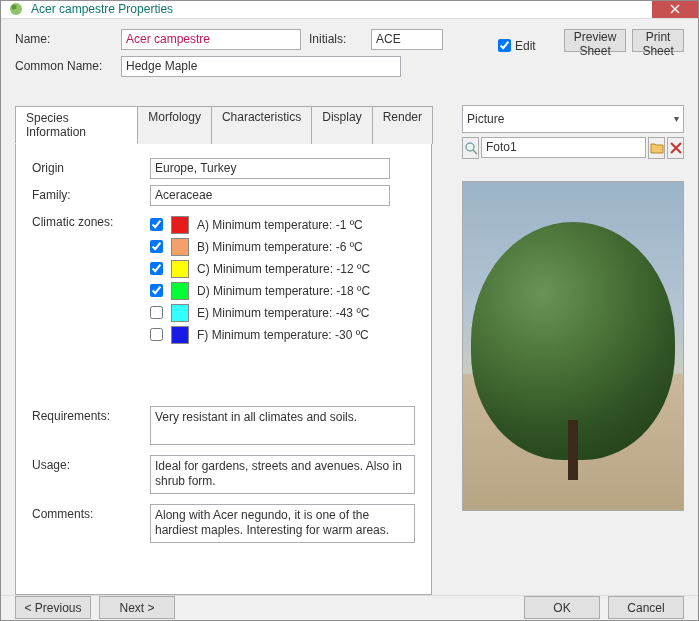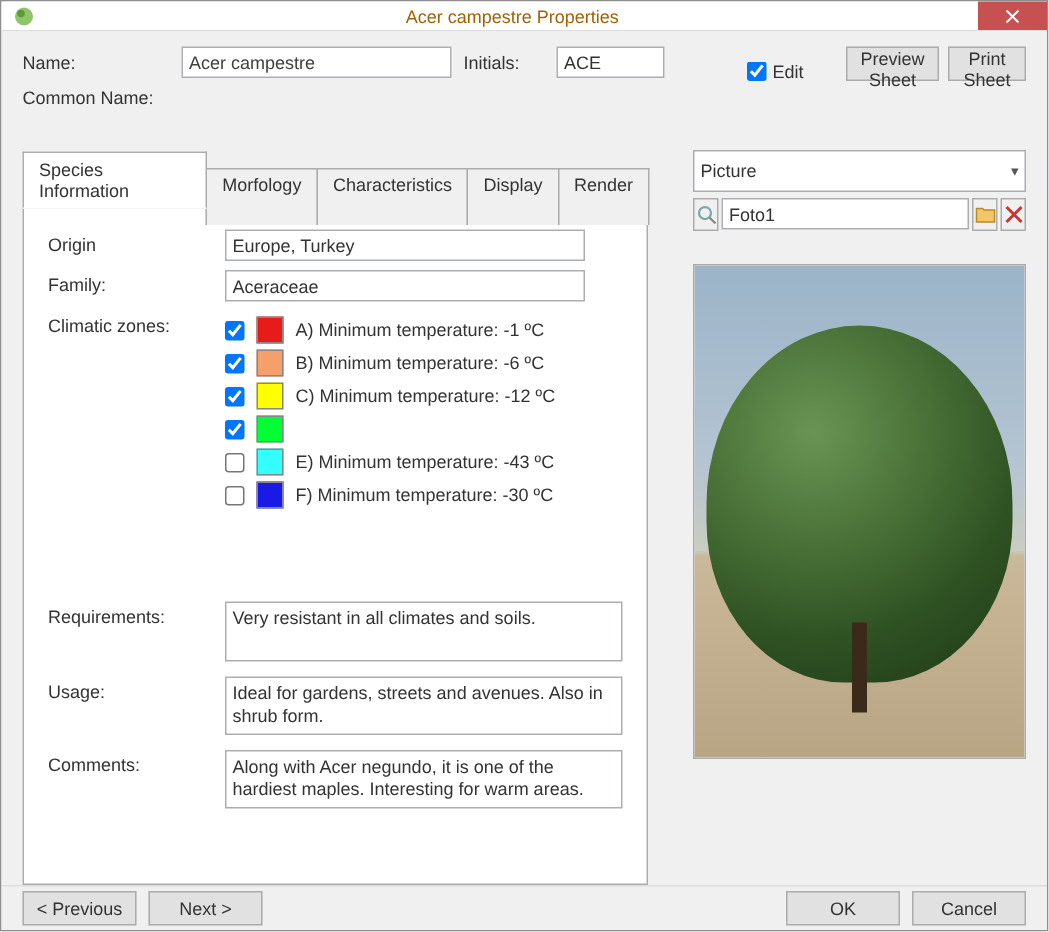--- a/index.html
+++ b/index.html
@@ -1,41 +1,41 @@
 <!DOCTYPE html>
 <html><head>
 <meta charset="utf-8">
 <style>
 *{box-sizing:border-box;margin:0;padding:0;font-family:"Segoe UI",Tahoma,sans-serif;font-size:12px;color:#333}
 body{background:#fff}
 .window{width:699px;height:621px;border:1px solid #8e8e8e;background:#fff;display:flex;flex-direction:column;position:relative}
 .titlebar{height:30px;background:#fff;display:flex;align-items:center;border-bottom:1px solid #ddd}
 .titlebar .icon{width:30px;display:flex;align-items:center;justify-content:center}
-.titlebar .title{flex:1;text-align:center;color:#a16207}
+.titlebar .title{flex:1;text-align:left;color:#0f766e}
 .titlebar .close{width:46px;height:100%;background:#c75050;color:#fff;display:flex;align-items:center;justify-content:center;font-size:14px;cursor:pointer}
 .body{flex:1;padding:10px 14px 0 14px;background:#f0f0f0}
 .toprow{display:flex;gap:10px;margin-bottom:22px}
 .topleft{flex:1}
 .row{display:flex;align-items:center;margin-bottom:6px;gap:8px}
 .lbl{width:98px;color:#333}
 input[type=text],textarea,select{border:1px solid #abadb3;padding:2px 4px;background:#fff;font-size:12px}
 input[type=text]{height:21px}
-.name-input{width:180px;color:#404040}
+.name-input{width:180px;color:#be185d}
 .initials-lbl{width:54px}
 .initials-input{width:72px}
 .common-input{width:280px}
 .editcol{width:56px;display:flex;align-items:flex-start;padding-top:10px}
 .btncol{width:120px;display:flex;flex-direction:row;gap:6px}
 button{border:1px solid #acacac;background:#e1e1e1;height:23px;cursor:pointer;font-size:12px;padding:0 8px}
 .mainrow{display:flex;gap:30px}
 .tabpanel{flex:1}
 .tabs{display:flex;position:relative;z-index:2}
 .tab{border:1px solid #acacac;border-bottom:none;background:#f0f0f0;padding:4px 10px;margin-right:-1px;cursor:pointer;position:relative;top:1px}
 .tab.active{background:#fff;border-bottom:1px solid #fff;z-index:3}
-.tab:not(.active){top:12px;padding-top:3px;padding-bottom:3px}
+.tab:not(.active){top:1px;padding-top:3px;padding-bottom:3px}
 .tabcontent{border:1px solid #acacac;background:#fff;padding:14px 16px;height:452px}
 .field-row{display:flex;align-items:flex-start;margin-bottom:6px;gap:8px}
 .field-row .flbl{width:110px;padding-top:3px}
 .field-input{width:240px;height:21px}
 .zone-list{margin-top:4px}
 .zone{display:flex;align-items:center;gap:8px;margin-bottom:4px}
 .zone input[type=checkbox]{width:13px;height:13px}
 .swatch{width:18px;height:18px;border:1px solid #888}
 textarea{width:265px;resize:none;line-height:1.3;padding:3px 4px}
 .rightcol{width:222px;display:flex;flex-direction:column}
@@ -77,20 +77,21 @@
     <div class="toprow">
       <div class="topleft">
         <div class="row">
           <span class="lbl">Name:</span>
           <input type="text" class="name-input" value="Acer campestre" style="">
           <span class="initials-lbl">Initials:</span>
           <input type="text" class="initials-input" value="ACE" style="">
         </div>
         <div class="row">
           <span class="lbl">Common Name:</span>
+          <input type="text" class="common-input" value="Hedge Maple" style="">
         </div>
       </div>
       <div class="editcol">
         <label class="check-wrap">
           <input type="checkbox" checked="" style="">
           <span>Edit</span>
         </label>
       </div>
       <div class="btncol">
         <button>Preview Sheet</button>
@@ -130,20 +131,21 @@
                   <span>B) Minimum temperature: -6 ºC</span>
                 </div>
                 <div class="zone">
                   <input type="checkbox" checked="" style="">
                   <span class="swatch" style="background:#ffff00"></span>
                   <span>C) Minimum temperature: -12 ºC</span>
                 </div>
                 <div class="zone">
                   <input type="checkbox" checked="" style="">
                   <span class="swatch" style="background:#00ff33"></span>
+                  <span>D) Minimum temperature: -18 ºC</span>
                 </div>
                 <div class="zone">
                   <input type="checkbox" style="">
                   <span class="swatch" style="background:#33ffff"></span>
                   <span>E) Minimum temperature: -43 ºC</span>
                 </div>
                 <div class="zone">
                   <input type="checkbox" style="">
                   <span class="swatch" style="background:#1a1ae6"></span>
                   <span>F) Minimum temperature: -30 ºC</span>

